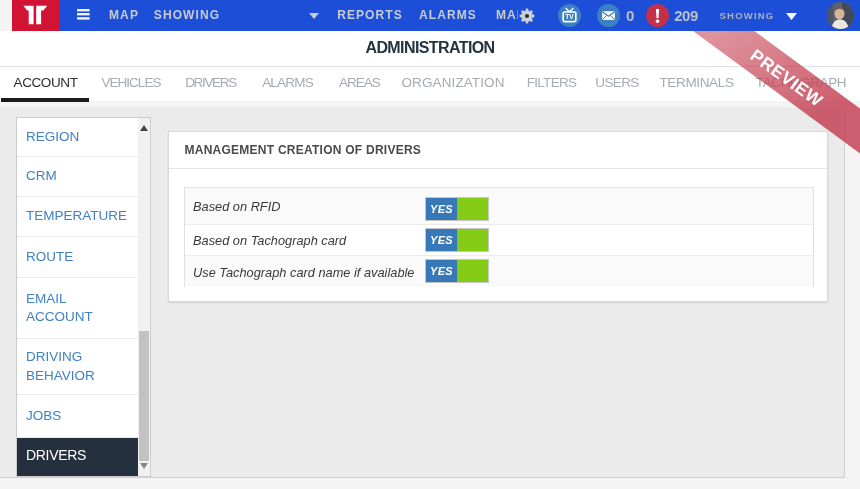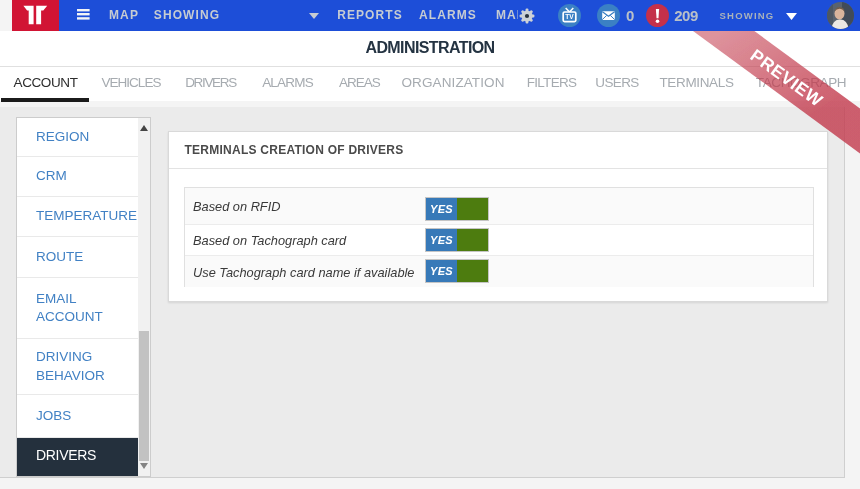--- a/index.html
+++ b/index.html
@@ -18,39 +18,39 @@
   .tab { position:absolute; top:0; height:35px; line-height:31px; font-size:13.5px; color:#a6abb0;
     letter-spacing:-0.1px; transform:translateX(-50%); white-space:nowrap; }
   .tab.active { color:#2d2d2d; }
   .tabbar { position:absolute; left:1px; top:30.5px; width:88px; height:4.5px; background:#1b1b1b; }
   .content { position:absolute; left:0; top:107px; width:845px; height:371px; background:#ebebeb;
     border-right:1px solid #cfcfcf; border-bottom:1px solid #cfcfcf; }
   .sidebar { position:absolute; left:16px; top:10px; width:135px; height:360px; background:#fff;
     border:1px solid #ccc; }
   .slist { list-style:none; position:absolute; left:0; top:0; width:121px; }
   .slist li { border-bottom:1px solid #e9e9e9; color:#4181c4; font-size:13.5px;
-    padding-left:19px; display:flex; align-items:center; line-height:18.5px; }
+    padding-left:9px; display:flex; align-items:center; line-height:18.5px; }
   .slist li.active { background:#24303d; color:#fff; border-bottom:none; padding-bottom:4px; font-size:14px; letter-spacing:-0.3px; }
   .sscroll { position:absolute; right:0; top:0; bottom:0; width:12px; background:#f1f1f1; }
   .sthumb { position:absolute; left:1px; top:213px; width:10px; height:130px; background:#c2c2c2; }
   .arr-up { position:absolute; left:2px; top:7px; width:0; height:0;
     border-left:4px solid transparent; border-right:4px solid transparent; border-bottom:6px solid #454545; }
   .arr-dn { position:absolute; left:2px; bottom:7px; width:0; height:0;
     border-left:4px solid transparent; border-right:4px solid transparent; border-top:6px solid #848484; }
   .panel { position:absolute; left:168px; top:24px; width:660px; height:171px; background:#fff;
     border:1px solid #d9d9d9; box-shadow:0 1px 2px rgba(0,0,0,0.1); }
   .panel-h { height:37px; line-height:37px; padding-left:15.5px; font-size:12px; font-weight:bold;
     color:#4a4a4a; letter-spacing:0.25px; border-bottom:1px solid #e3e3e3; }
   .ibox { position:absolute; left:15px; top:55px; width:630px; height:100px; border:1px solid #e0e0e0; }
   .row { position:relative; border-bottom:1px solid #ececec;font-style:italic; }
   .row:nth-child(odd) { background:#fafafa; }
   .row:last-child { border-bottom:none; }
   .row .lbl { position:absolute; left:8px; top:50%; transform:translateY(-50%);
     font-size:12.8px; color:#3a3a3a; }
-  .toggle { position:absolute; left:240px; width:64px; height:24px; background:#4d7c0f;
+  .toggle { position:absolute; left:240px; width:64px; height:24px; background:#84cc16;
     border:1px solid #c5c5c5; }
   .toggle .yes { position:absolute; left:0; top:0; width:31px; height:22px; background:#3779b8;
     color:#fff; font-size:11px; font-weight:bold; text-align:center; line-height:22px; letter-spacing:0.3px; }
   .ribbon-svg { position:absolute; left:0; top:0; z-index:40; pointer-events:none; }
 </style>
 </head>
 <body>
 
 <div class="navbar">
   <div class="logo">
@@ -151,21 +151,21 @@
       <li class="active" style="height:38px">DRIVERS</li>
     </ul>
     <div class="sscroll">
       <div class="arr-up"></div>
       <div class="sthumb"></div>
       <div class="arr-dn"></div>
     </div>
   </div>
 
   <div class="panel">
-    <div class="panel-h">TERMINALS CREATION OF DRIVERS</div>
+    <div class="panel-h">MANAGEMENT CREATION OF DRIVERS</div>
     <div class="ibox">
       <div class="row" style="height:37px">
         <span class="lbl">Based on RFID</span>
         <div class="toggle" style="top:9px">
             <div class="yes">YES</div>
           </div>
       </div>
       <div class="row" style="height:31px">
         <span class="lbl">Based on Tachograph card</span>
         <div class="toggle" style="top:3px">

